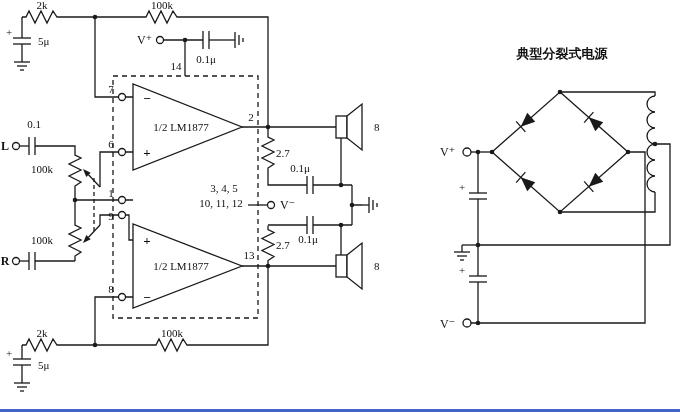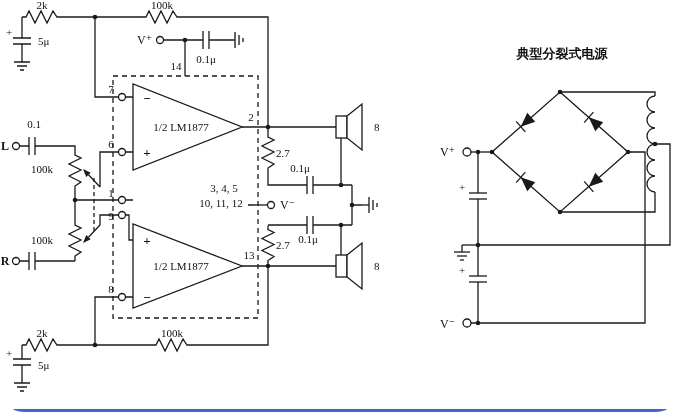--- a/index.html
+++ b/index.html
@@ -1,16 +1,16 @@
 <!DOCTYPE html>
 <html><head>
 <meta charset="utf-8">
 <style>
   html,body{margin:0;padding:0;background:#ffffff;}
-  .page{position:relative;width:680px;height:412px;background:#ffffff;overflow:hidden;border-radius:24px;}
+  .page{position:relative;width:680px;height:412px;background:#ffffff;overflow:hidden;}
   svg{display:block;}
   .t{font-family:"Liberation Serif","DejaVu Sans",serif;font-size:11px;fill:#111;}
   .v{font-family:"Liberation Serif","DejaVu Sans",serif;font-size:12px;fill:#111;}
   .big{font-family:"Liberation Serif","DejaVu Sans",serif;font-size:12px;font-weight:bold;fill:#111;}
   .sym{font-family:"Liberation Serif","DejaVu Sans",serif;font-size:13px;font-weight:bold;fill:#111;}
   .ttl{font-family:"Liberation Serif","DejaVu Sans",serif;font-size:13px;font-weight:bold;fill:#111;}
 </style>
 </head>
 <body>
 

